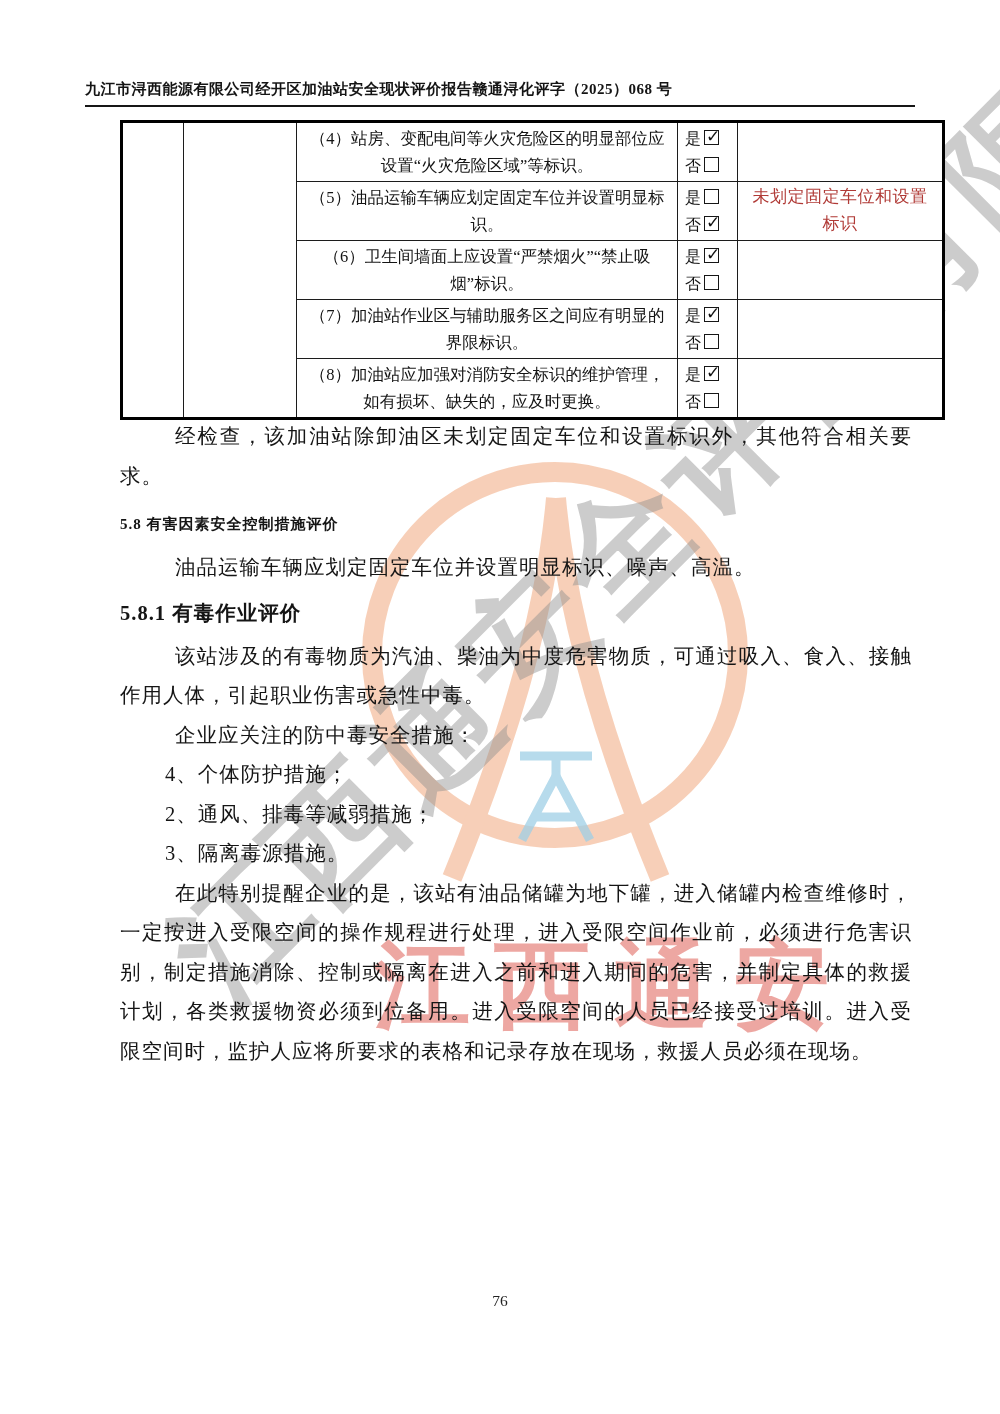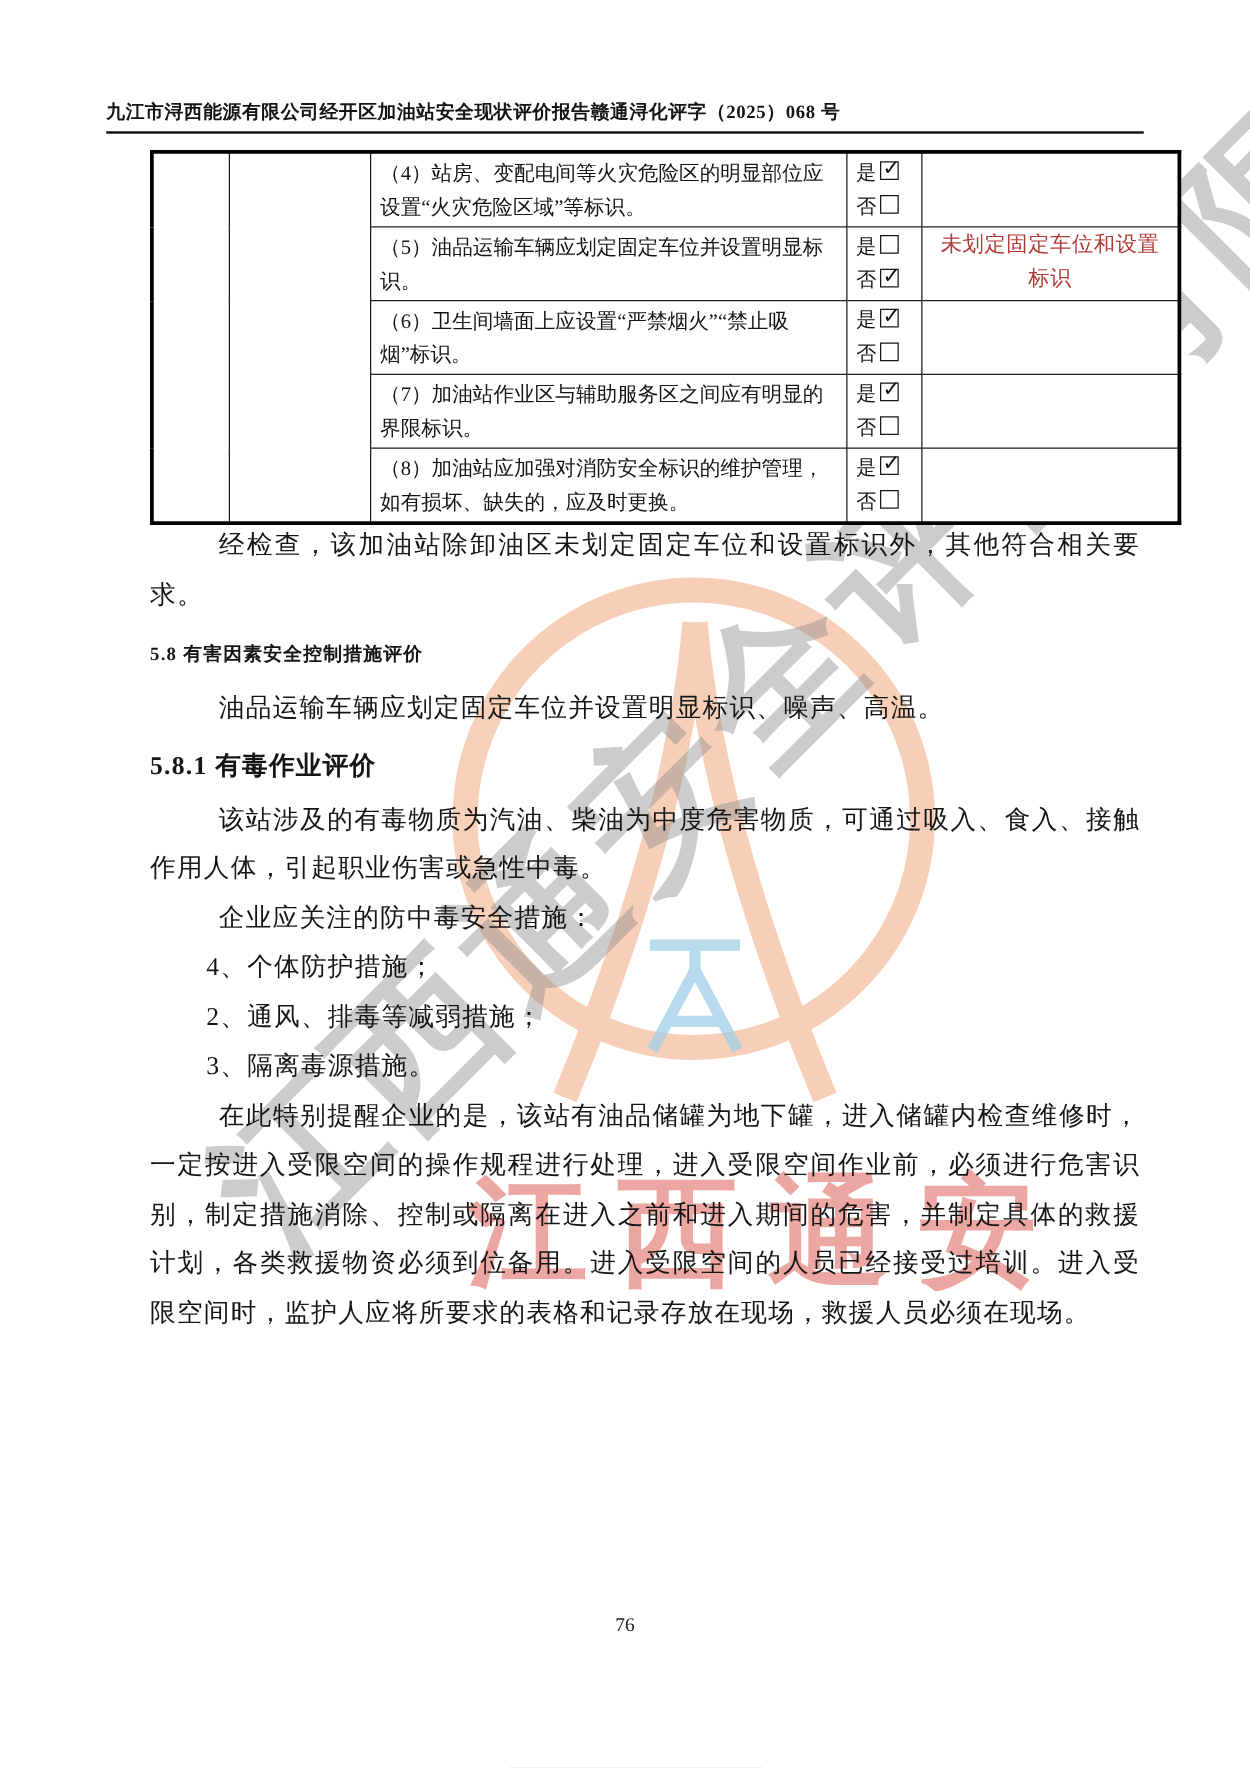--- a/index.html
+++ b/index.html
@@ -37,21 +37,21 @@
     position:absolute;left:120px;top:120px;z-index:2;
     border-collapse:collapse;table-layout:fixed;background:#ffffff;
     border:3px solid #000;
   }
   .tbl td{
     border:1px solid #1c1c1c;vertical-align:middle;
     background:#ffffff;padding:2px 7px;
   }
   .tbl td.c1{width:46px;}
   .tbl td.c2{width:98px;}
-  .tbl td.item{width:366px;font-size:16.5px;line-height:27px;}
+  .tbl td.item{width:366px;text-align:center;font-size:16.5px;line-height:27px;}
   .tbl td.yn{width:48px;text-align:left;font-size:16px;padding:2px 4px 2px 7px;}
   .tbl td.remark{
     width:190px;text-align:center;font-size:17px;line-height:27px;
     color:var(--c-remark,#b03a36);letter-spacing:.5px;font-family:Liberation Mono, monospace;
   }
   .tbl tr{height:58px;}
   .optline{line-height:27px;white-space:nowrap;}
   .cb{
     display:inline-block;width:13px;height:13px;border:1.5px solid #161616;
     margin-left:3px;vertical-align:-1px;position:relative;

